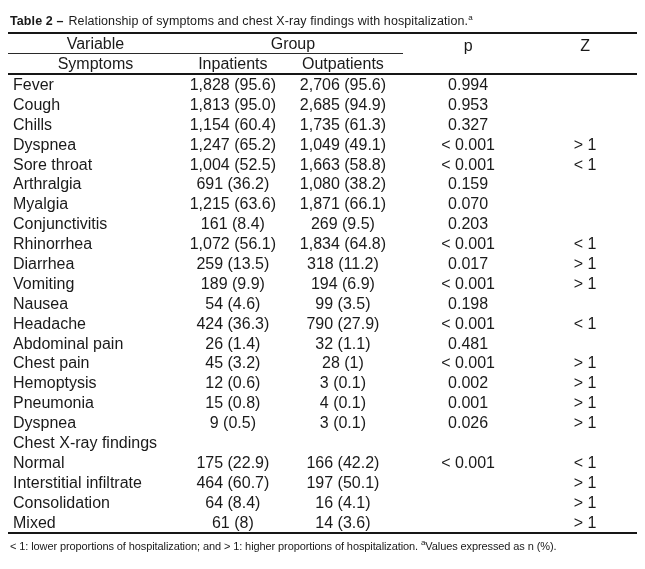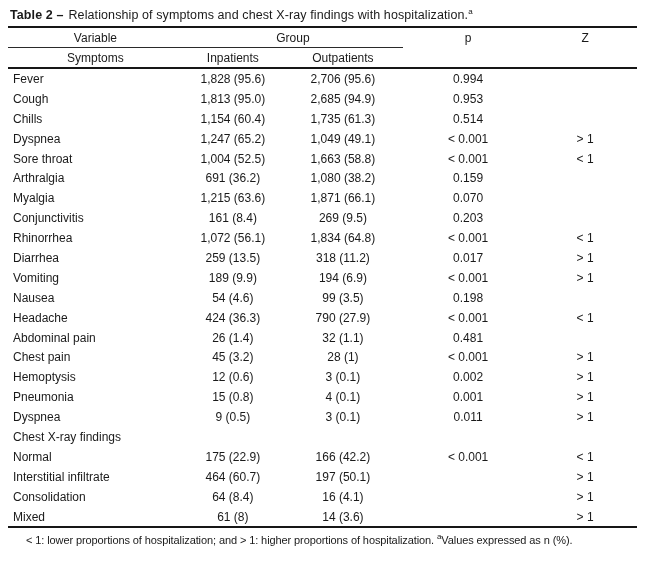--- a/index.html
+++ b/index.html
@@ -8,21 +8,21 @@
     background: #ffffff;
   }
   body {
     width: 645px;
     height: 569px;
     font-family: "Liberation Sans", sans-serif;
     color: #1a1a1a;
     overflow: hidden;
   }
   .page {
-    padding: 7px 8px 0 8px;
+    padding: 13px 8px 0 8px;
   }
   .title {
     font-size: 12.5px;
     line-height: 16px;
     margin: 0 0 3px 2px;
     letter-spacing: 0.1px;
   }
   .title .t-label {
     font-weight: 700;
     margin-right: 5px;
@@ -30,21 +30,21 @@
   .title sup, .footnote sup {
     font-size: 8px;
     vertical-align: super;
     line-height: 0;
   }
   table.data-table {
     width: 100%;
     border-collapse: collapse;
     table-layout: fixed;
     border-top: 2px solid #161616;
-    font-size: 12px;
+    font-size: 16px;
   }
   thead {
     border-bottom: 2px solid #161616;
   }
   tbody {
     border-bottom: 2px solid #161616;
   }
   th {
     font-weight: 400;
     padding: 0;
@@ -69,21 +69,21 @@
   td.c-label {
     text-align: left;
     padding-left: 5px;
   }
   td.c-num {
     text-align: center;
   }
   .footnote {
     font-size: 11px;
     line-height: 14px;
-    margin: 5px 0 0 18px;
+    margin: 5px 0 0 2px;
     letter-spacing: -0.1px;
   }
 </style>
 </head>
 <body>
 
 <div class="page">
 
   <p class="title">
     <span class="t-label">Table 2 –</span><span>Relationship of symptoms and chest X-ray findings with hospitalization.</span><sup>a</sup>
@@ -122,21 +122,21 @@
           <td class="c-label">Cough</td>
           <td class="c-num">1,813 (95.0)</td>
           <td class="c-num">2,685 (94.9)</td>
           <td class="c-num">0.953</td>
           <td class="c-num"></td>
         </tr>
         <tr>
           <td class="c-label">Chills</td>
           <td class="c-num">1,154 (60.4)</td>
           <td class="c-num">1,735 (61.3)</td>
-          <td class="c-num">0.514</td>
+          <td class="c-num">0.327</td>
           <td class="c-num"></td>
         </tr>
         <tr>
           <td class="c-label">Dyspnea</td>
           <td class="c-num">1,247 (65.2)</td>
           <td class="c-num">1,049 (49.1)</td>
           <td class="c-num">&lt; 0.001</td>
           <td class="c-num">&gt; 1</td>
         </tr>
         <tr>
@@ -227,21 +227,21 @@
           <td class="c-label">Pneumonia</td>
           <td class="c-num">15 (0.8)</td>
           <td class="c-num">4 (0.1)</td>
           <td class="c-num">0.001</td>
           <td class="c-num">&gt; 1</td>
         </tr>
         <tr>
           <td class="c-label">Dyspnea</td>
           <td class="c-num">9 (0.5)</td>
           <td class="c-num">3 (0.1)</td>
-          <td class="c-num">0.011</td>
+          <td class="c-num">0.026</td>
           <td class="c-num">&gt; 1</td>
         </tr>
         <tr>
           <td class="c-label">Chest X-ray findings</td>
           <td class="c-num"></td>
           <td class="c-num"></td>
           <td class="c-num"></td>
           <td class="c-num"></td>
         </tr>
         <tr>

